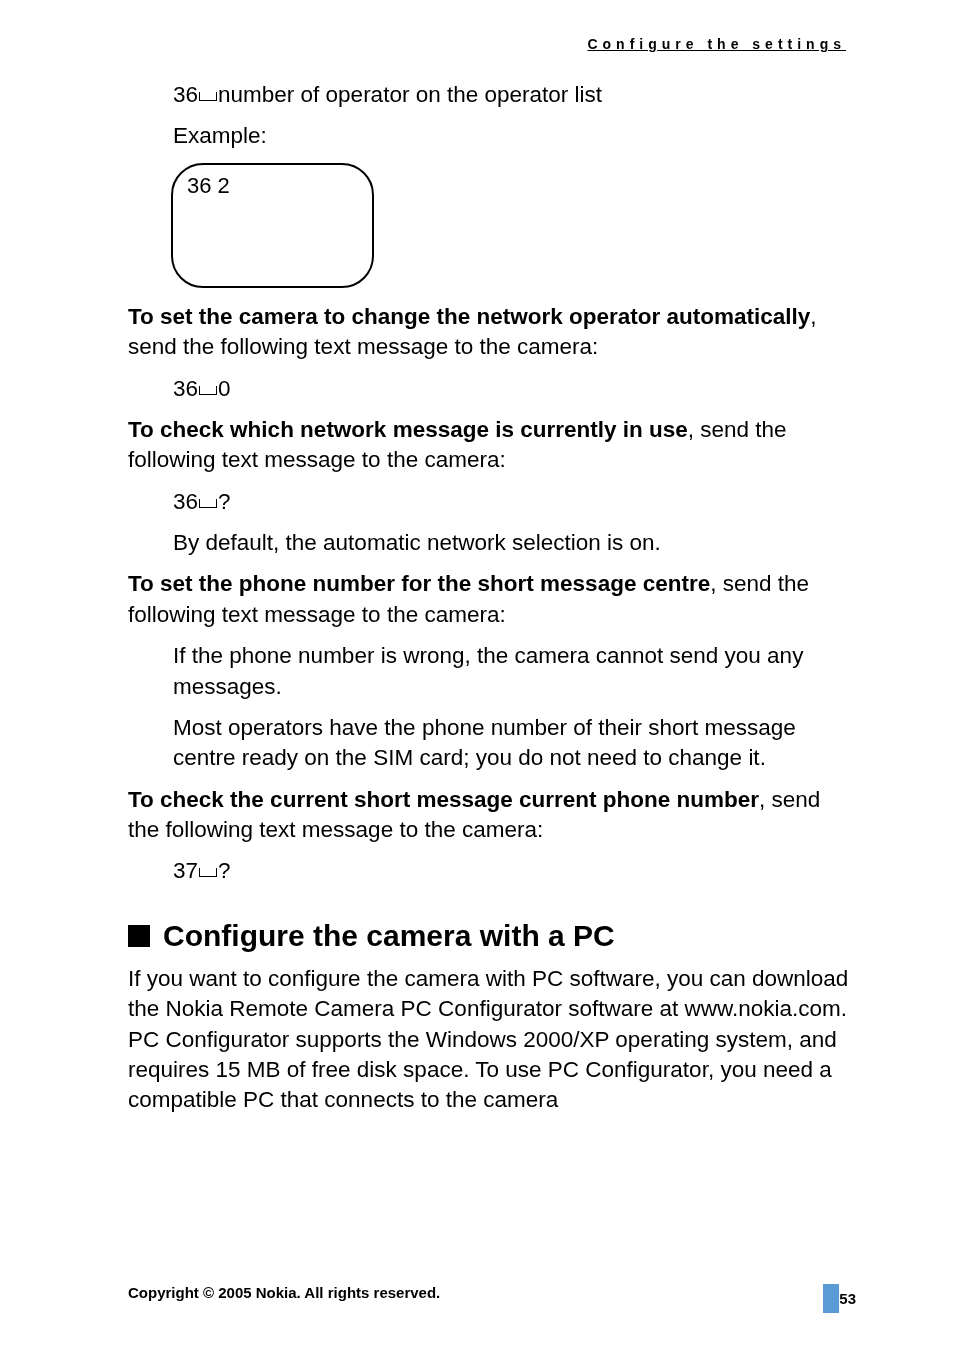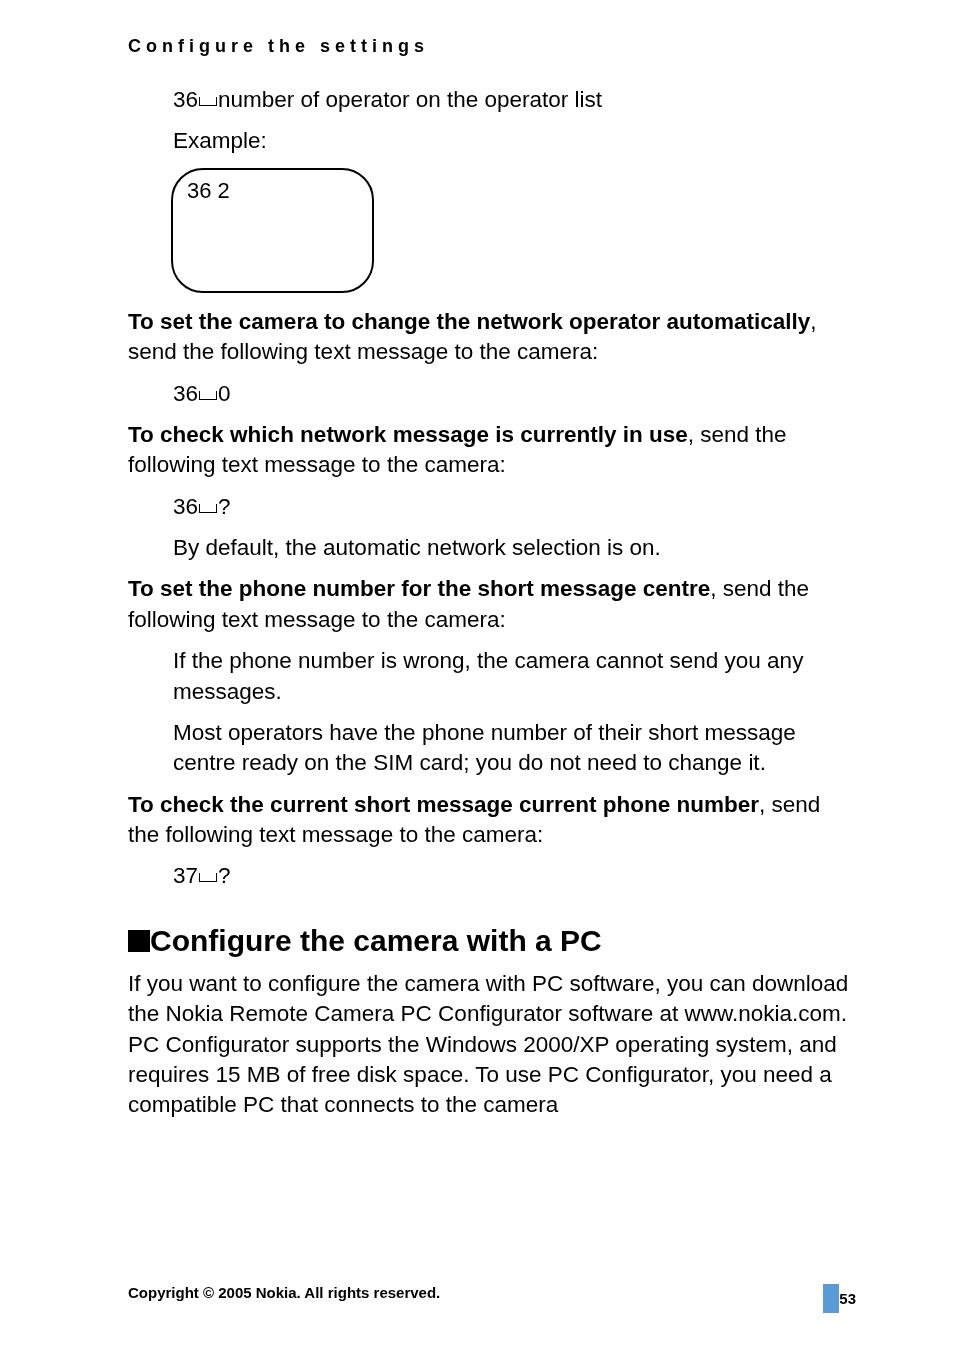--- a/index.html
+++ b/index.html
@@ -14,26 +14,28 @@
       background: #fff;
       color: #000;
     }
     .page {
       width: 954px;
       height: 1353px;
       padding: 0 98px 0 128px;
       position: relative;
     }
     .header {
-      font-size: 18px;
+      text-align: right;
+      font-size: 14px;
       letter-spacing: 5px;
       font-weight: bold;
       padding-top: 36px;
       padding-bottom: 28px;
       padding-right: 10px;
+      text-decoration: underline;
     }
     .indented {
       margin-left: 45px;
     }
     .body-text {
       font-size: 22.5px;
       line-height: 1.35;
       margin-bottom: 11px;
     }
     .sms-box {
@@ -53,20 +55,21 @@
       line-height: 1.35;
       margin-bottom: 11px;
     }
     .section-heading {
       font-size: 30px;
       font-weight: bold;
       margin-top: 32px;
       margin-bottom: 11px;
       display: flex;
       align-items: center;
+      gap: 13px;
     }
     .square-bullet {
       display: inline-block;
       width: 22px;
       height: 22px;
       background: #000;
       flex-shrink: 0;
     }
     .footer {
       position: absolute;

